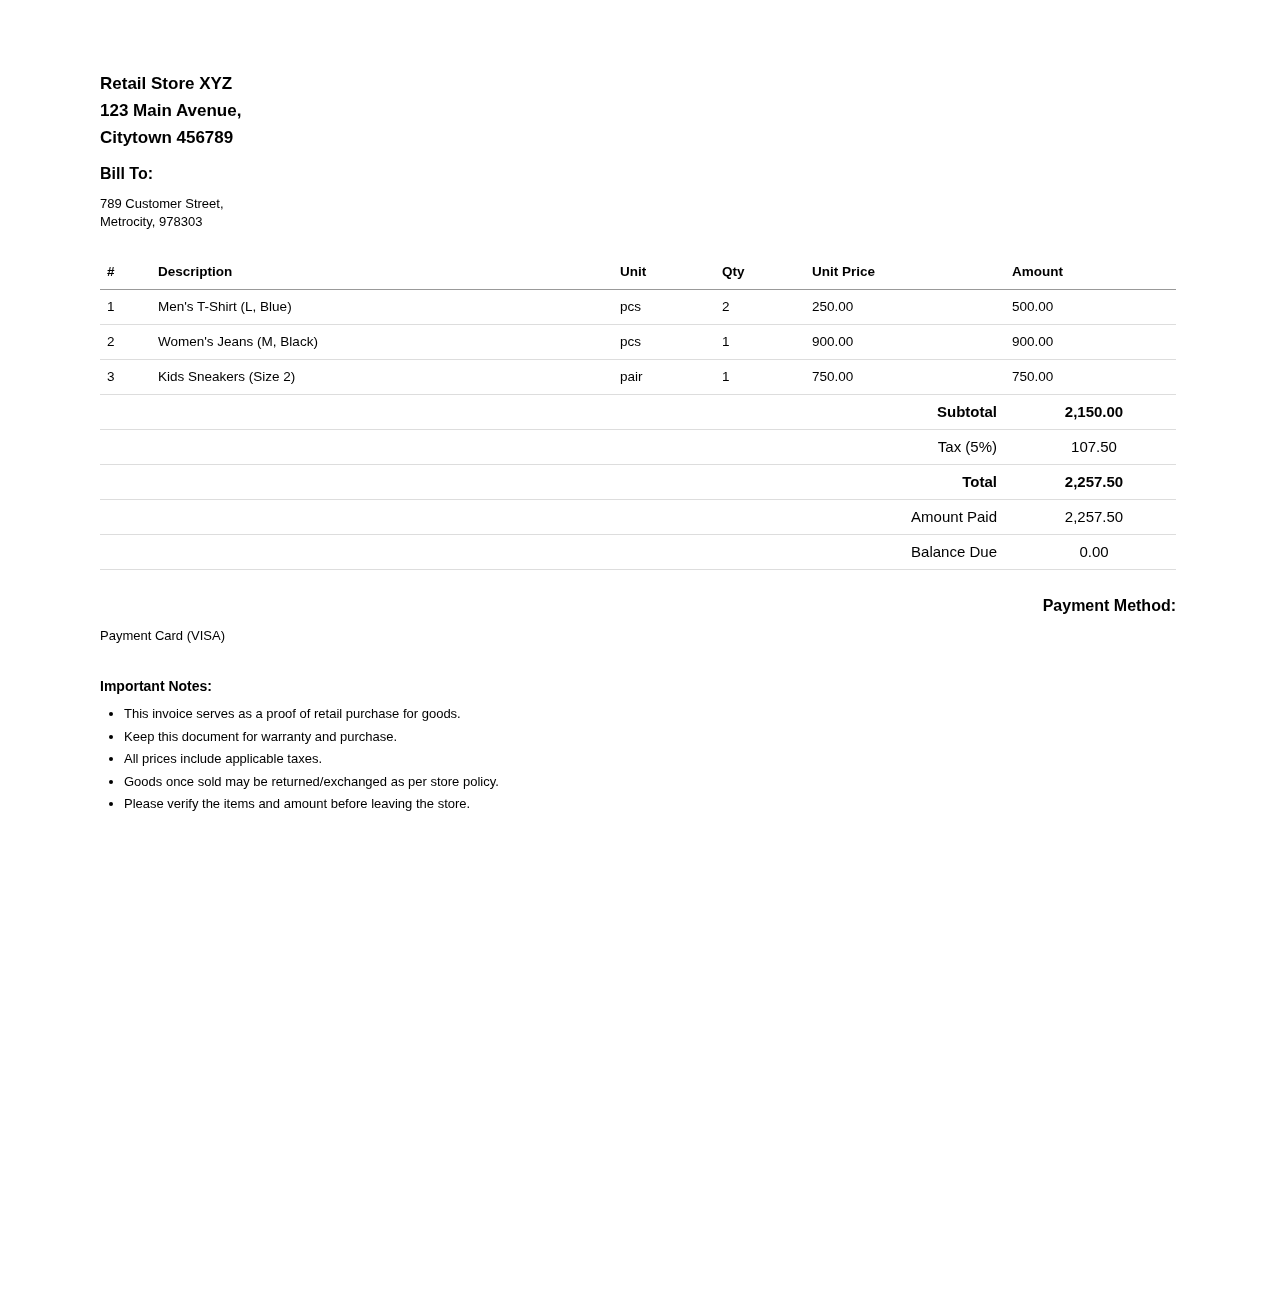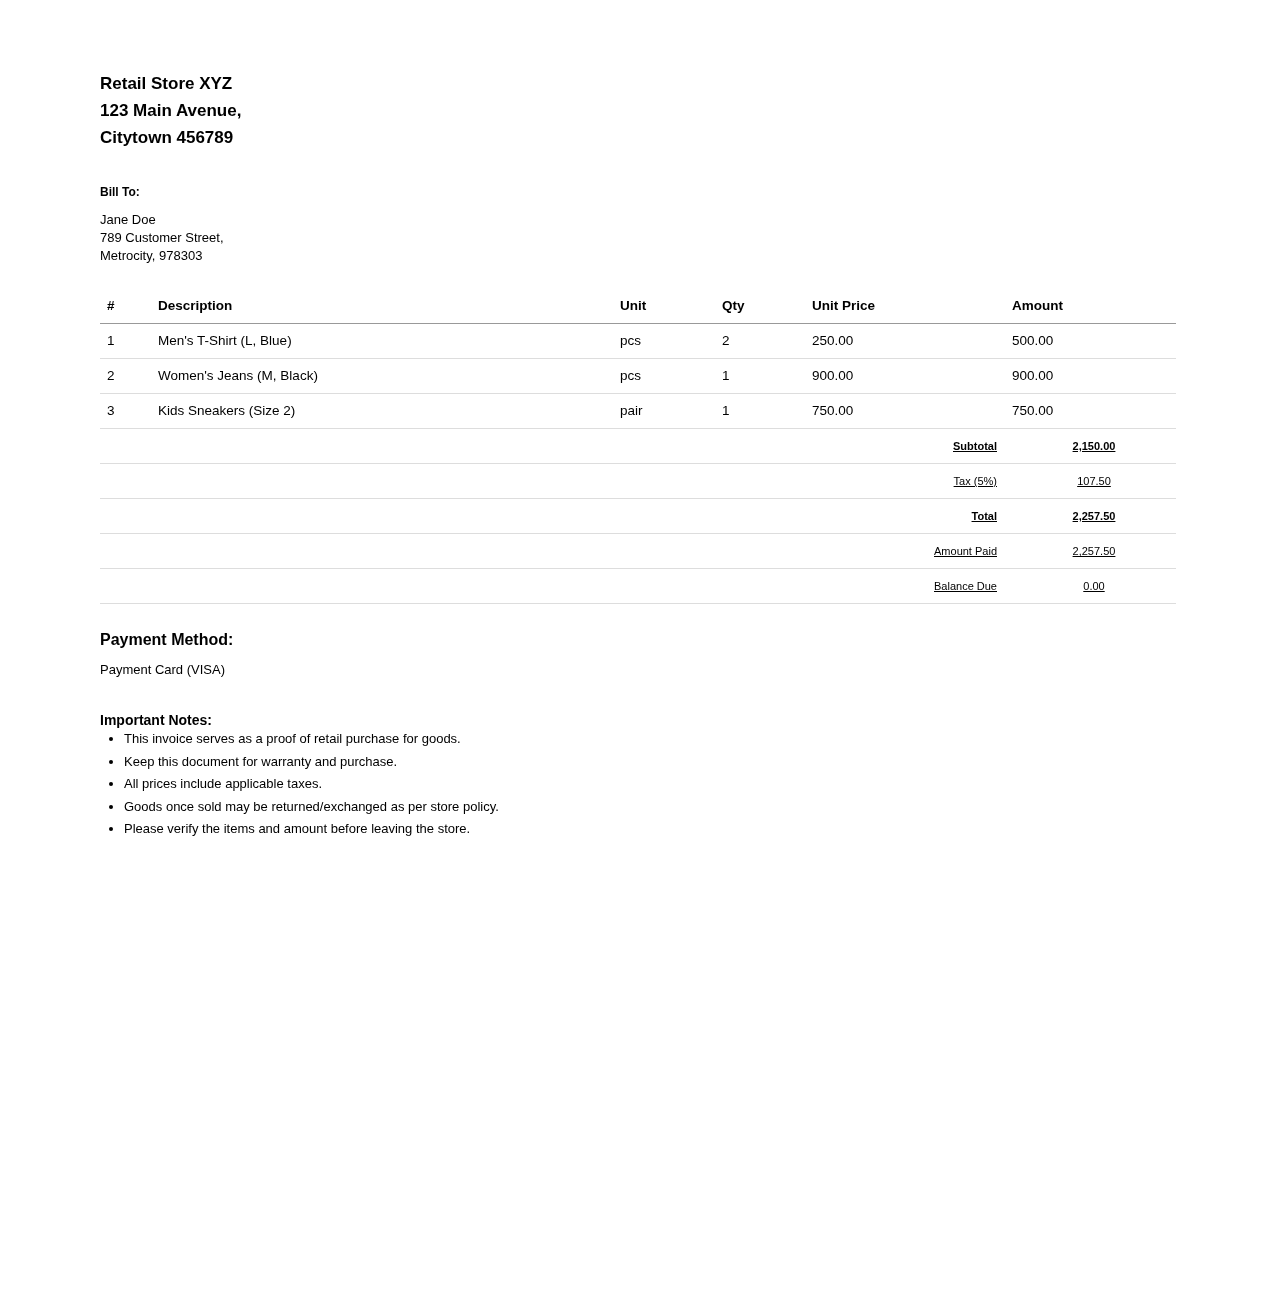--- a/index.html
+++ b/index.html
@@ -14,21 +14,21 @@
   }
   .page { padding: 70px 102px 0 100px; }
 
   
   .top-header { display: flex; justify-content: space-between; align-items: center; }
   .store-block { font-size: 17px; font-weight: bold; line-height: 27px; }
   .invoice-meta { text-align: right; font-size: 14px; line-height: 23px; padding-top: 2px; }
   .invoice-meta .invoice-title { font-size: 15px; font-weight: bold; }
 
   
-  .bill-to-heading { margin-top: 34px; font-size: 12px; font-weight: bold; }
+  .bill-to-heading { margin-top: 14px; font-size: 16px; font-weight: bold; }
   .customer-block { margin-top: 12px; font-size: 13px; line-height: 18px; }
 
   
   table { border-collapse: collapse; table-layout: fixed; width: 1076px; }
   .items-table { margin-top: 24px; font-size: 13.5px; }
   .items-table th, .items-table td {
     padding: 8px 10px 8px 7px;
     line-height: 18px;
     text-align: left;
     overflow: hidden;
@@ -37,51 +37,50 @@
   .items-table th { font-weight: bold; border-bottom: 1px solid #999999; }
   .items-table td { border-bottom: 1px solid #dddddd; }
   .col-num { width: 51px; }
   .col-desc { width: 462px; }
   .col-unit { width: 102px; }
   .col-qty { width: 90px; }
   .col-price { width: 200px; }
   .col-amount { width: 171px; }
 
   
-  .totals-table { font-size: 11px; text-decoration: underline; }
+  .totals-table { font-size: 15px; }
   .totals-table td { padding: 8px 0; line-height: 18px; border-bottom: 1px solid #dddddd; }
   .totals-table .t-label { width: 905px; text-align: right; padding-right: 8px; }
   .totals-table .t-value { width: 171px; text-align: center; padding-left: 7px; }
   .totals-table tr.bold td { font-weight: bold; }
 
   
-  .payment-heading { margin-top: 27px; font-size: 16px; font-weight: bold; }
+  .payment-heading { margin-top: 27px; font-size: 16px; font-weight: bold; text-align: right; }
   .payment-value { margin-top: 12px; font-size: 13px; line-height: 18px; }
 
   
   .notes-heading { margin-top: 33px; font-size: 14px; font-weight: bold; }
-  .notes-list { padding-left: 24px; font-size: 13px; }
+  .notes-list { margin-top: 9px; padding-left: 24px; font-size: 13px; }
   .notes-list li { line-height: 22.5px; }
 </style>
 </head>
 <body>
 
 <div class="page">
 
   <div class="top-header">
     <div class="store-block">
       <div>Retail Store XYZ</div>
       <div>123 Main Avenue,</div>
       <div>Citytown 456789</div>
     </div>
   </div>
 
   <div class="bill-to-heading">Bill To:</div>
   <div class="customer-block">
-    <div>Jane Doe</div>
     <div>789 Customer Street,</div>
     <div>Metrocity, 978303</div>
   </div>
 
   <table class="items-table">
     <thead>
       <tr>
         <th class="col-num">#</th>
         <th class="col-desc">Description</th>
         <th class="col-unit">Unit</th>

